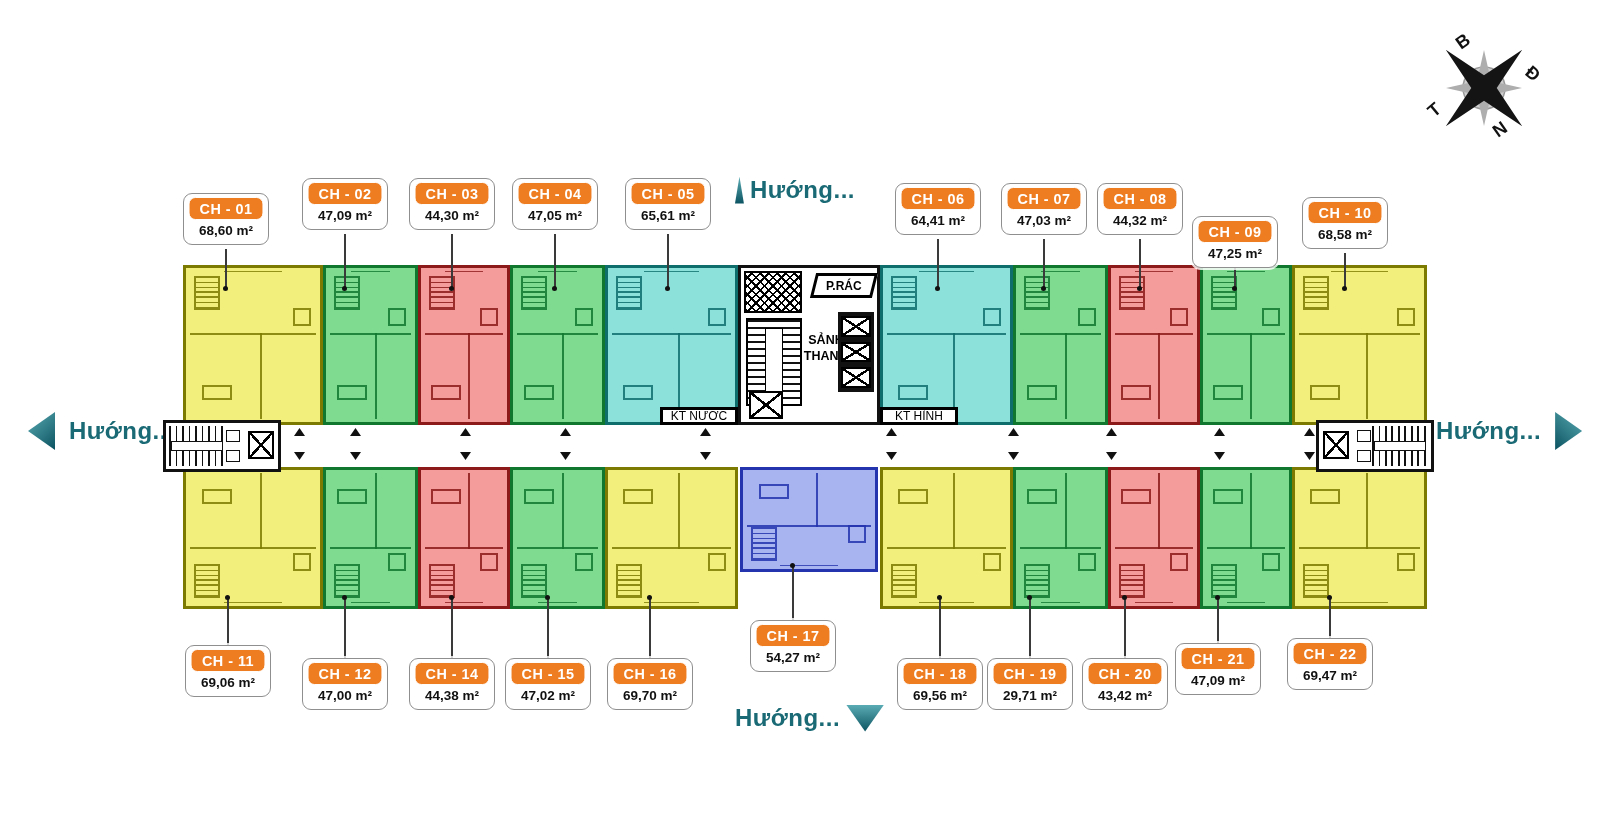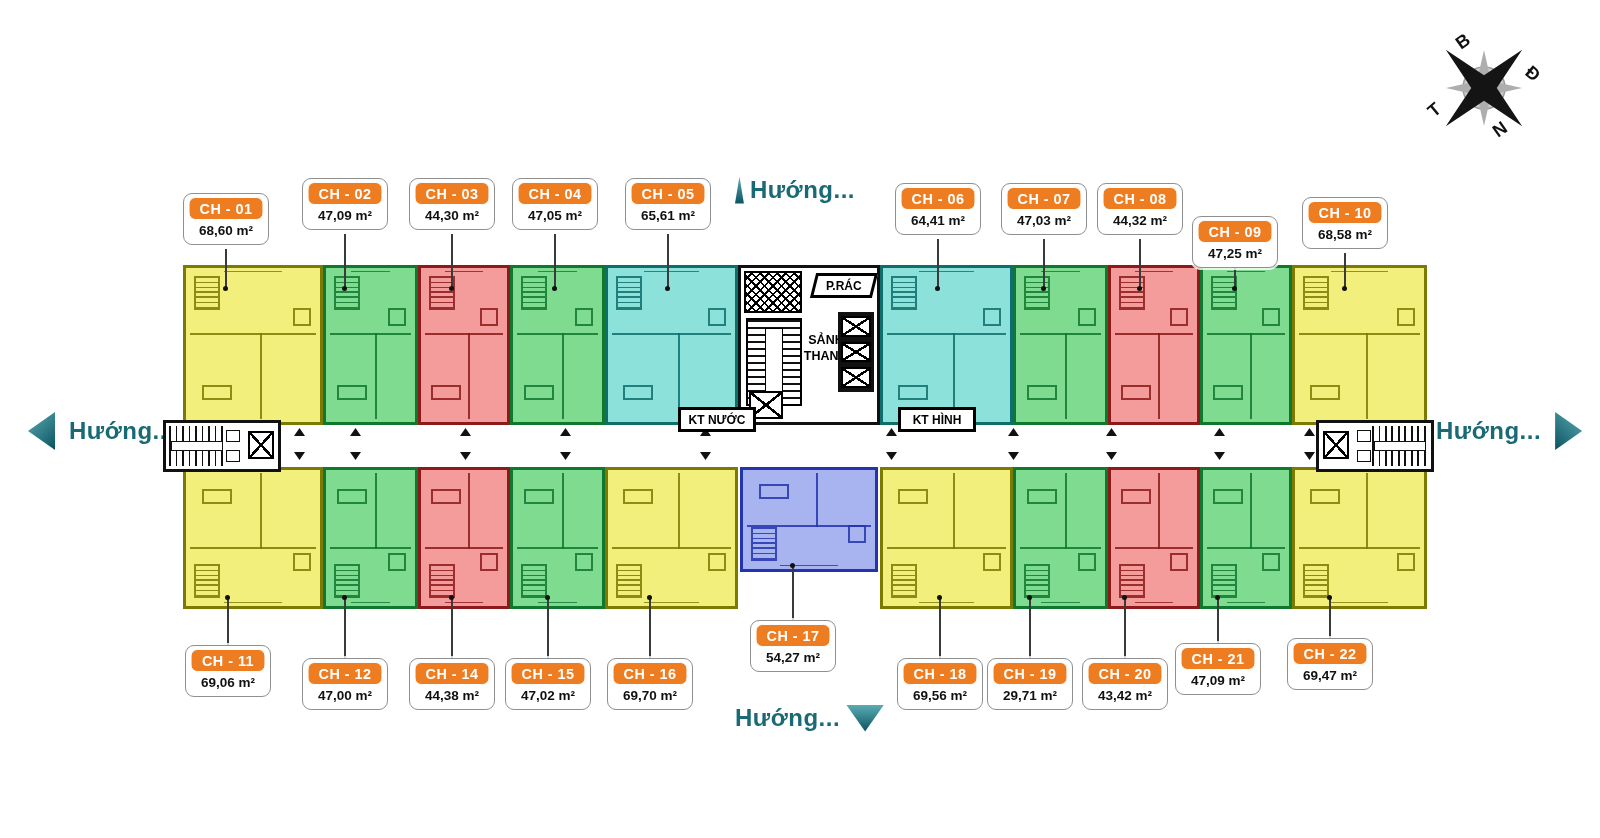--- a/index.html
+++ b/index.html
@@ -62,22 +62,22 @@
          font-weight:800;font-size:12.5px;line-height:1.3;color:#000;}
   .elev-col{position:absolute;right:3px;top:44px;bottom:30px;width:36px;background:#111;
             display:flex;flex-direction:column;gap:5px;padding:4px 3px;box-sizing:border-box;}
   .xbox{background-color:#fff;border:2.5px solid #000;box-sizing:border-box;
         background-image:
           linear-gradient(to top right,transparent calc(50% - 1.2px),#000 calc(50% - 1.2px),#000 calc(50% + 1.2px),transparent calc(50% + 1.2px)),
           linear-gradient(to bottom right,transparent calc(50% - 1.2px),#000 calc(50% - 1.2px),#000 calc(50% + 1.2px),transparent calc(50% + 1.2px));}
   .elev-col .xbox{flex:1;}
   .elev-bl{position:absolute;left:8px;bottom:3px;width:34px;height:28px;}
 
-  .kt{position:absolute;height:25px;background:#fff;border:3px solid #000;box-sizing:border-box;
-      display:flex;align-items:center;justify-content:center;font-weight:700;font-size:12px;z-index:8;margin-left:18px;}
+  .kt{position:absolute;height:18px;background:#fff;border:3px solid #000;box-sizing:border-box;
+      display:flex;align-items:center;justify-content:center;font-weight:400;font-size:12px;z-index:8;}
   #kt-nuoc{left:660px;top:407px;width:78px;}
   #kt-dien{left:880px;top:407px;width:78px;}
 
   
   .stairwell{position:absolute;top:420px;width:118px;height:52px;background:#fff;
              border:3px solid #111;box-sizing:border-box;z-index:6;}
   #stair-left{left:163px;}
   #stair-right{left:1316px;}
   .treads-v{position:absolute;top:3px;bottom:3px;width:50%;
             background:repeating-linear-gradient(90deg,#111 0 1.6px,transparent 1.6px 6.5px);}

